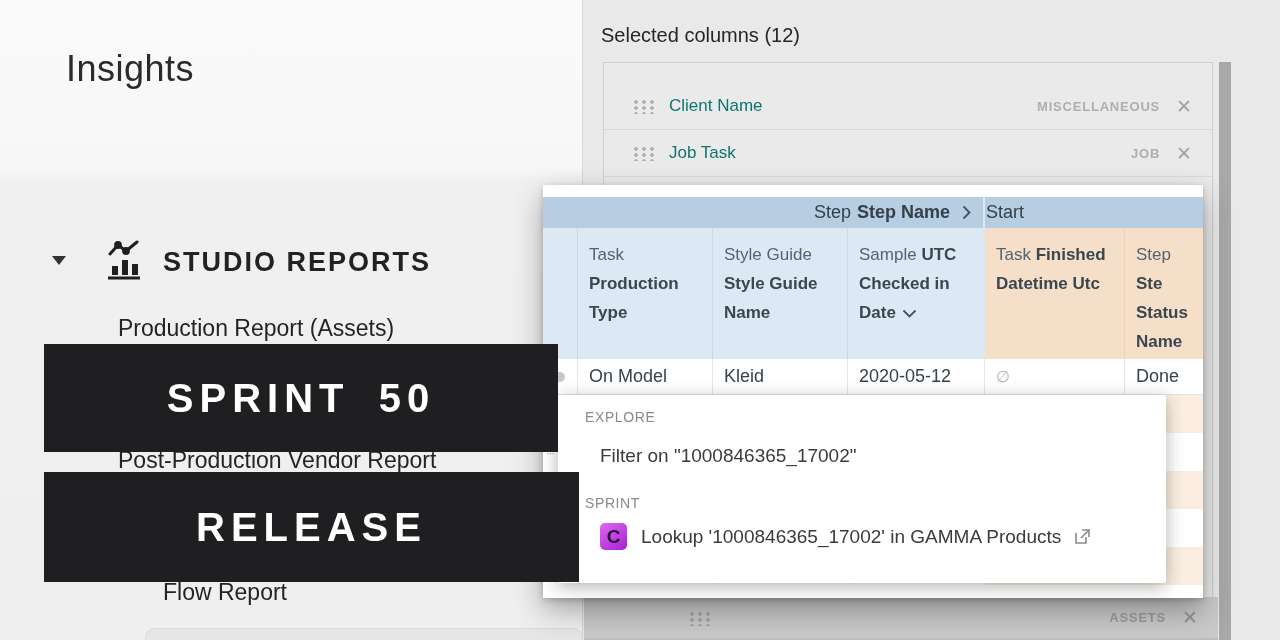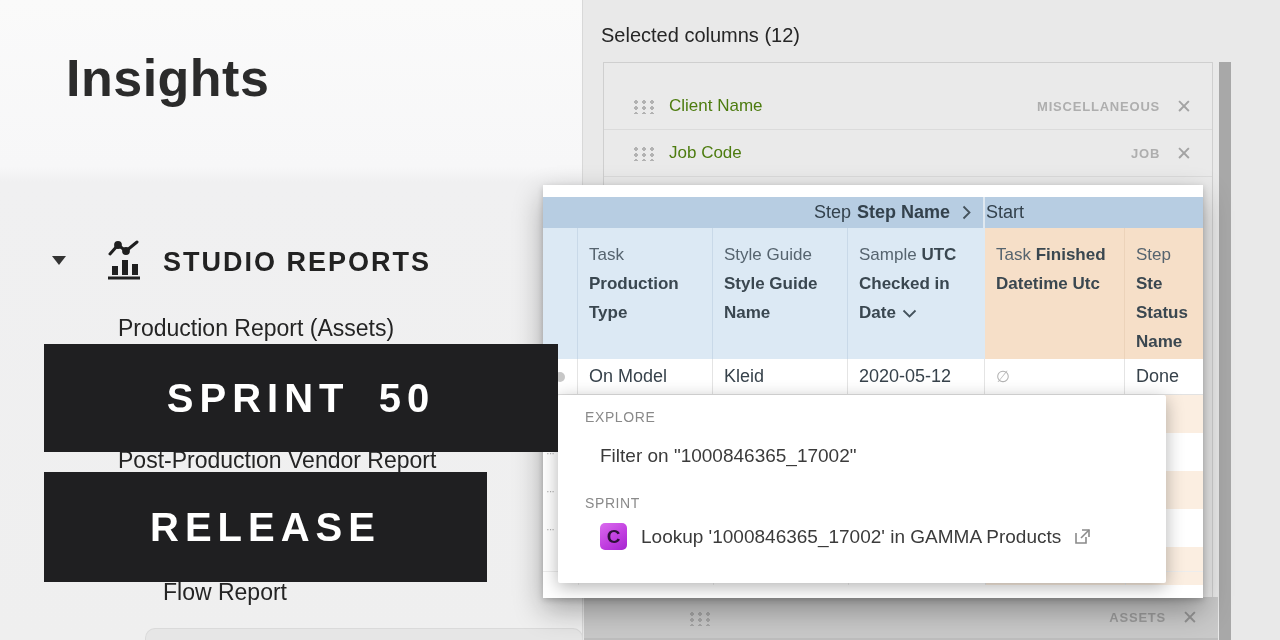--- a/index.html
+++ b/index.html
@@ -5,48 +5,48 @@
   * { margin:0; padding:0; box-sizing:border-box; }
   html,body { width:1280px; height:640px; overflow:hidden; }
   body { font-family:"Liberation Sans", sans-serif; background:#e9e9e9; position:relative; }
 
   
   .left-panel {
     position:absolute; left:0; top:0; width:583px; height:640px;
     background:linear-gradient(180deg,#fafafa 0%,#f7f7f8 26%,#f0f0f1 28.5%,#efefef 100%);
     border-right:1px solid #d8d8d8; z-index:1;
   }
-  .insights-title { position:absolute; left:66px; top:48px; font-size:52px; font-weight:700; color:#2b2b2b; letter-spacing:.5px; }
+  .insights-title { position:absolute; left:66px; top:48px; font-size:36px; font-weight:400; color:#2b2b2b; letter-spacing:.5px; }
   .caret-down { position:absolute; left:52px; top:256px; width:0; height:0;
     border-left:7px solid transparent; border-right:7px solid transparent; border-top:9px solid #333; }
   .chart-icon { position:absolute; left:102px; top:238px; }
   .section-label { position:absolute; left:163px; top:247px; font-size:27px; font-weight:700; letter-spacing:2px; color:#222; }
   .report-item { position:absolute; font-size:23px; color:#242424; }
   .report-item.i0 { left:118px; top:315px; }
   .report-item.i1 { left:118px; top:447px; }
   .report-item.i2 { left:163px; top:579px; }
   .bottom-bar { position:absolute; left:145px; top:628px; width:438px; height:12px;
     background:#e6e6e6; border:1px solid #dadada; border-bottom:none; border-radius:10px 10px 0 0; }
 
   
   .banner { position:absolute; background:#1f1f21; z-index:7; display:flex; align-items:center; justify-content:center;
     color:#fff; font-weight:700; font-size:40px; letter-spacing:6px; }
   .banner.b0 { left:44px; top:344px; width:514px; height:108px; word-spacing:12px; }
-  .banner.b1 { left:44px; top:472px; width:443px; height:110px; }
+  .banner.b1 { left:44px; top:472px; width:535px; height:110px; }
 
   
   .right-section { position:absolute; left:584px; top:0; width:696px; height:640px; background:#e9e9e9; }
   .columns-title { position:absolute; left:601px; top:24px; font-size:20px; color:#262626; }
   .columns-panel { position:absolute; left:603px; top:62px; width:610px; height:578px;
     border:1px solid #cfcfcf; border-bottom:none; background:#eaeaea; padding-top:20px; }
   .col-row { height:47px; display:flex; align-items:center; padding:0 20px 0 28px; border-bottom:1px solid #dbdbdb; }
   .drag-handle { width:22px; height:16px; flex:none;
     background-image:radial-gradient(circle,#b2b2b2 1.7px,transparent 2.1px);
     background-size:8px 6px; background-position:0 1px; }
-  .col-label { margin-left:15px; font-size:17px; color:#4d7c0f; }
+  .col-label { margin-left:15px; font-size:17px; color:#0f766e; }
   .col-spacer { flex:1; }
   .col-tag { font-size:13px; font-weight:700; color:#aeaeae; letter-spacing:.8px; margin-right:16px; }
   .close-icon { font-size:19px; color:#a3a3a3; line-height:1; }
   .close-icon::before { content:"✕"; }
   .scrollbar { position:absolute; left:1219px; top:62px; width:12px; height:578px; background:#a8a8a8; }
   .bottom-row { position:absolute; left:584px; top:597px; width:634px; height:43px; background:#c9c9c9;
     display:flex; align-items:center; padding:0 20px 0 104px; border-bottom:2px solid #bdbdbd; z-index:2; }
   .bottom-row .drag-handle { background-image:radial-gradient(circle,#a6a6a6 1.7px,transparent 2.1px); }
   .bottom-row .col-label { color:#404040; font-size:18px; }
   .bottom-row .col-tag { color:#9b9b9b; }
@@ -136,21 +136,21 @@
 <div class="columns-panel">
   <div class="col-row">
     <div class="drag-handle"></div>
     <div class="col-label">Client Name</div>
     <div class="col-spacer"></div>
     <div class="col-tag">MISCELLANEOUS</div>
     <div class="close-icon"></div>
   </div>
   <div class="col-row">
     <div class="drag-handle"></div>
-    <div class="col-label">Job Code</div>
+    <div class="col-label">Job Task</div>
     <div class="col-spacer"></div>
     <div class="col-tag">JOB</div>
     <div class="close-icon"></div>
   </div>
 </div>
 
 <div class="scrollbar"></div>
 
 <div class="bottom-row">
   <div class="drag-handle"></div>

